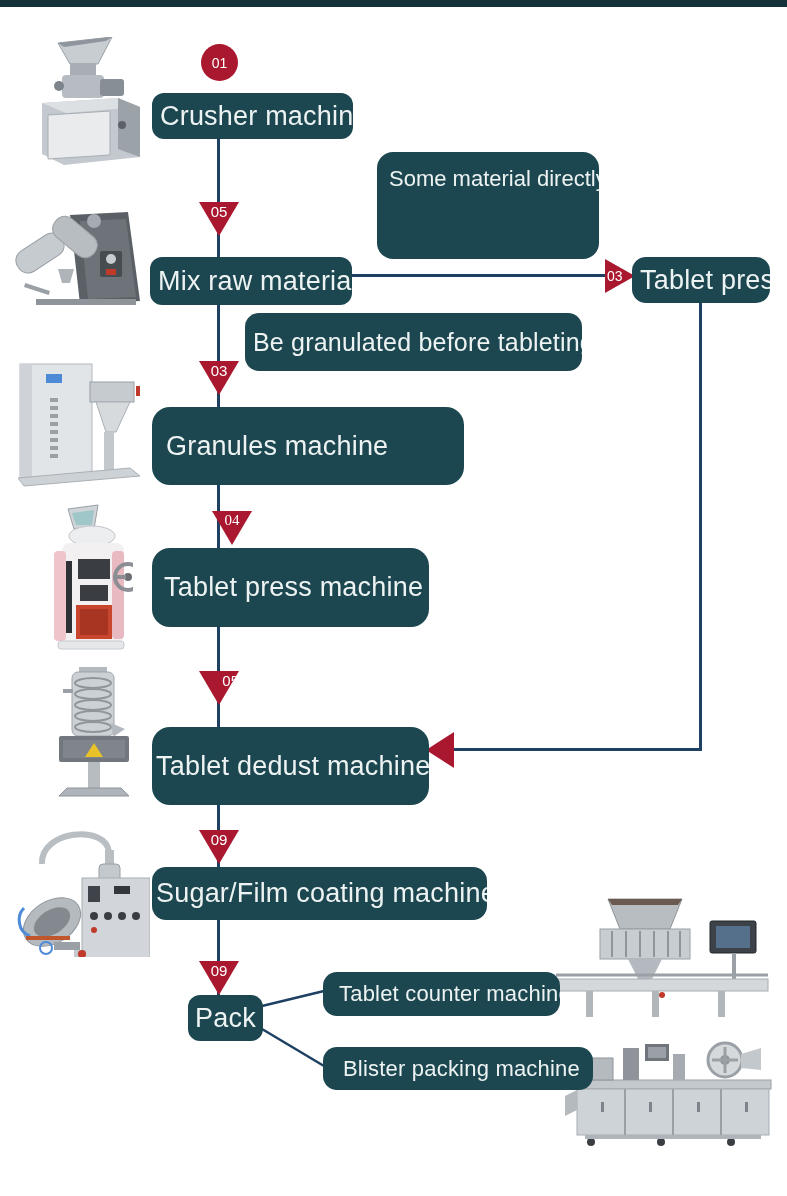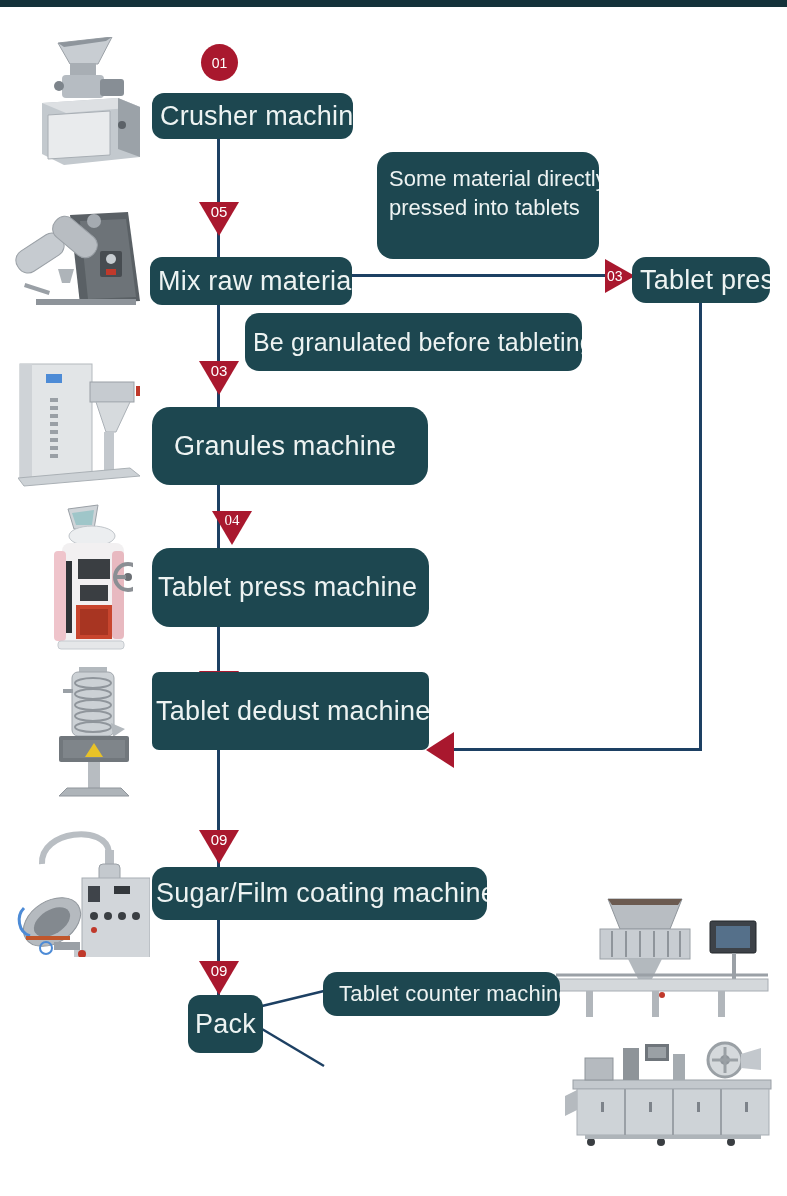--- a/index.html
+++ b/index.html
@@ -239,35 +239,35 @@
   <div class="tri-down" style="left:199px;top:671px;text-align:right;">05</div>
   <div class="tri-down" style="left:199px;top:830px;">09</div>
   <div class="tri-down" style="left:199px;top:961px;">09</div>
   <div class="tri-right" style="left:605px;top:259px;">03</div>
   <div class="arrow-left" style="left:426px;top:732px;"></div>
 
   <div class="box" style="left:152px;top:93px;width:201px;height:46px;border-radius:12px;">Crusher machine</div>
 
   <div class="note" style="left:377px;top:152px;width:222px;height:107px;">
     <div>Some material directly</div>
-    <div>pressed into tablets</div>
   </div>
 
   <div class="box" style="left:150px;top:257px;width:202px;height:48px;border-radius:12px;">Mix raw material</div>
 
   <div class="box" style="left:632px;top:257px;width:138px;height:46px;border-radius:14px;">Tablet press</div>
 
   <div class="box" style="left:245px;top:313px;width:337px;height:58px;font-size:25px;border-radius:14px;">Be granulated before tableting</div>
 
-  <div class="box big" style="left:152px;top:407px;width:276px;height:78px;padding-left:22px;">Granules machine</div>
-
-  <div class="box big" style="left:152px;top:548px;width:277px;height:79px;padding-left:6px;">Tablet press machine</div>
-
-  <div class="box big" style="left:152px;top:672px;width:277px;height:78px;padding-left:4px;border-radius:7px;">Tablet dedust machine</div>
+  <div class="box big" style="left:152px;top:407px;width:312px;height:78px;padding-left:14px;">Granules machine</div>
+
+  <div class="box big" style="left:152px;top:548px;width:277px;height:79px;padding-left:12px;">Tablet press machine</div>
+
+  <div class="box big" style="left:152px;top:727px;width:277px;height:78px;padding-left:4px;">Tablet dedust machine</div>
 
   <div class="box" style="left:152px;top:867px;width:335px;height:53px;padding-left:4px;">Sugar/Film coating machine</div>
 
-  <div class="box center" style="left:188px;top:995px;width:75px;height:58px;justify-content:center;border-radius:12px;">Pack</div>
+  <div class="box center" style="left:188px;top:995px;width:75px;height:46px;justify-content:center;border-radius:12px;">Pack</div>
 
   <div class="box small-text" style="left:323px;top:972px;width:237px;height:44px;padding-left:16px;border-radius:14px;">Tablet counter machine</div>
 
+  <div class="box small-text" style="left:323px;top:1047px;width:270px;height:43px;padding-left:20px;border-radius:14px;">Blister packing machine</div>
 
 </div>
 
 </body></html>

